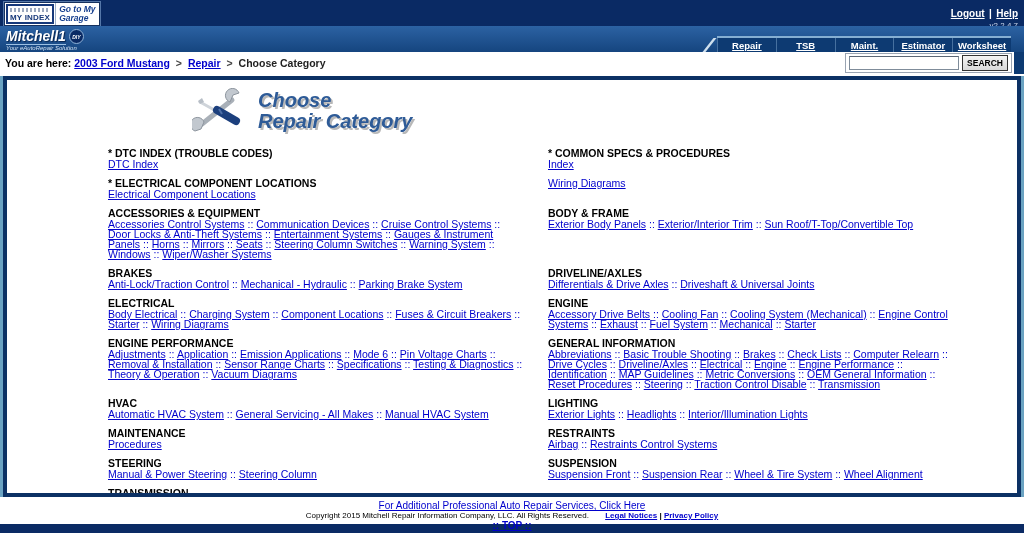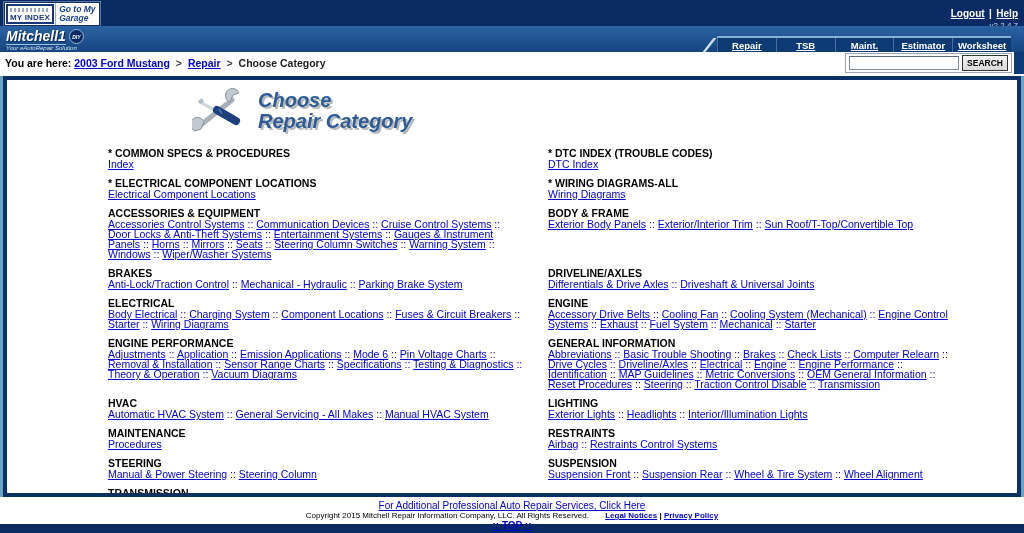--- a/index.html
+++ b/index.html
@@ -154,39 +154,38 @@
       <path d="M27 21 L30 26" stroke="#4d6ea6" stroke-width="2"></path>
     </svg>
     <div class="page-title">
       <div>Choose</div>
       <div>Repair Category</div>
     </div>
   </div>
   <div class="cat-grid" id="cat-grid">
       <div class="cell">
         <div class="section">
+          <div class="cat-head">* DTC INDEX (TROUBLE CODES)</div>
+          <div class="cat-links"><a href="#">DTC Index</a></div>
+        </div>
+      </div>
+      <div class="cell">
+        <div class="section">
           <div class="cat-head">* COMMON SPECS &amp; PROCEDURES</div>
           <div class="cat-links"><a href="#">Index</a></div>
         </div>
       </div>
       <div class="cell">
         <div class="section">
-          <div class="cat-head">* DTC INDEX (TROUBLE CODES)</div>
-          <div class="cat-links"><a href="#">DTC Index</a></div>
-        </div>
-      </div>
-      <div class="cell">
-        <div class="section">
           <div class="cat-head">* ELECTRICAL COMPONENT LOCATIONS</div>
           <div class="cat-links"><a href="#">Electrical Component Locations</a></div>
         </div>
       </div>
       <div class="cell">
         <div class="section">
-          <div class="cat-head">* WIRING DIAGRAMS-ALL</div>
           <div class="cat-links"><a href="#">Wiring Diagrams</a></div>
         </div>
       </div>
       <div class="cell">
         <div class="section">
           <div class="cat-head">ACCESSORIES &amp; EQUIPMENT</div>
           <div class="cat-links"><a href="#">Accessories Control Systems</a><span class="sep"> :: </span><a href="#">Communication Devices</a><span class="sep"> :: </span><a href="#">Cruise Control Systems</a><span class="sep"> :: </span><a href="#">Door Locks &amp; Anti-Theft Systems</a><span class="sep"> :: </span><a href="#">Entertainment Systems</a><span class="sep"> :: </span><a href="#">Gauges &amp; Instrument Panels</a><span class="sep"> :: </span><a href="#">Horns</a><span class="sep"> :: </span><a href="#">Mirrors</a><span class="sep"> :: </span><a href="#">Seats</a><span class="sep"> :: </span><a href="#">Steering Column Switches</a><span class="sep"> :: </span><a href="#">Warning System</a><span class="sep"> :: </span><a href="#">Windows</a><span class="sep"> :: </span><a href="#">Wiper/Washer Systems</a></div>
         </div>
       </div>
       <div class="cell">

